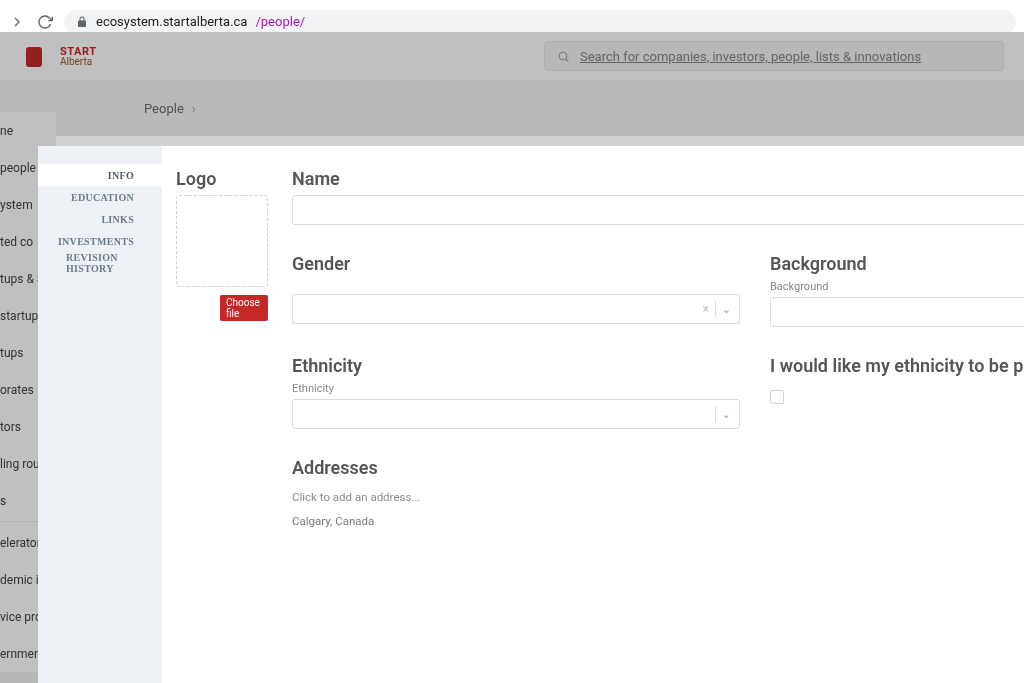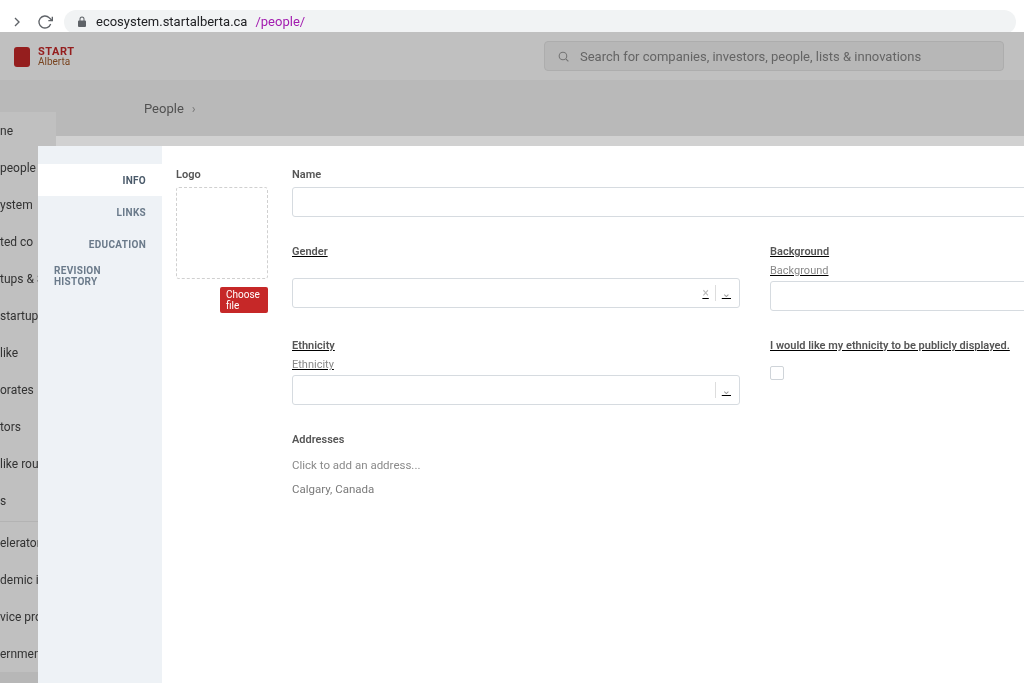--- a/index.html
+++ b/index.html
@@ -12,67 +12,67 @@
 .lock { width: 12px; height: 12px; color: #5f6368; }
 .url-host { color: #202124; }
 .url-path { color: #a21caf; }
 
 
 .bg-dim { position: absolute; left: 0; top: 32px; right: 0; bottom: 0; background: rgba(0,0,0,0.18); }
 .bg-content { position: absolute; left: 0; top: 32px; right: 0; bottom: 0; filter: brightness(0.92); }
 
 
 .site-header { height: 48px; background: #fff; display: flex; align-items: center; padding: 0 14px; gap: 14px; }
-.logo { display: flex; align-items: flex-end; gap: 8px; }
+.logo { display: flex; align-items: flex-end; gap: 18px; margin-left: 12px; }
 .logo-mark { width: 16px; height: 20px; background: #c62828; border-radius: 3px; position: relative; }
 .logo-text { line-height: 1; }
 .logo-text .l1 { font-size: 11px; font-weight: 700; color: #c62828; letter-spacing: 0.5px; }
 .logo-text .l2 { font-size: 10px; color: #a05a2a; }
 .spacer { flex: 1; }
-.searchbox { width: 460px; height: 30px; background: #f3f3f3; border: 1px solid #e5e5e5; border-radius: 4px; display: flex; align-items: center; gap: 10px; padding: 0 12px; color: #868686; font-size: 13px; margin-right: 6px;}
+.searchbox { width: 460px; height: 30px; background: #f3f3f3; border: 1px solid #e5e5e5; border-radius: 4px; display: flex; align-items: center; gap: 10px; padding: 0 12px; color: #868686; font-size: 13px; margin-right: 6px; text-decoration: underline;}
 .searchbox svg { width: 13px; height: 13px; color: #9a9a9a; }
 
 
 .crumb-bar { height: 56px; display: flex; align-items: center; padding-left: 144px; background: #f6f6f6; }
 .crumb { font-size: 13px; color: #6c6c6c; display: flex; align-items: center; gap: 8px;}
 .crumb .chev { color: #a0a0a0; }
 
 
 .main-nav { position: absolute; left: 0; top: 80px; width: 56px; bottom: 0; background: #fff; overflow: hidden; }
 .main-nav .item { height: 37px; display: flex; align-items: center; font-size: 12px; color: #444; white-space: nowrap; padding-left: 0;}
 .main-nav .item.active { color: #c62828; background: #f4f4f4; }
 .main-nav .sep { height: 1px; background: #eee; margin: 2px 0; }
 
 
 .modal { position: absolute; left: 38px; top: 146px; right: 0; bottom: 0; background: #fff; display: flex; }
 .modal-sidebar { width: 124px; background: #eef2f6; padding: 18px 0; }
-.modal-sidebar .tab { height: 32px; display: flex; align-items: center; justify-content: flex-end; padding: 0 16px; font-size: 10px; font-weight: 700; color: #6a7a8a; letter-spacing: 0.3px; cursor: pointer;}
+.modal-sidebar .tab { height: 22px; display: flex; align-items: center; justify-content: flex-end; padding: 0 28px; font-size: 10px; font-weight: 700; color: #6a7a8a; letter-spacing: 0.3px; cursor: pointer; font-family: Liberation Serif, serif;}
 .modal-sidebar .tab.active { background: #fff; color: #4a5a6a; }
 
 .modal-body { flex: 1; padding: 22px 0 0 14px; overflow: hidden; }
 
 .form-row { display: flex; align-items: flex-start; gap: 24px; }
-.lbl { font-size: 11px; font-weight: 600; color: #555; margin-bottom: 6px; }
+.lbl { font-size: 18px; font-weight: 600; color: #555; margin-bottom: 6px; }
 .sublbl { font-size: 11px; color: #888; margin-bottom: 4px; }
 
 .logo-col { width: 96px; }
 .logo-drop { width: 92px; height: 92px; border: 1px dashed #d0d0d0; border-radius: 3px; margin-top: 6px;}
 .choose-file { display: inline-block; margin-top: 8px; background: #c62828; color: #fff; font-size: 10px; padding: 2px 6px; border-radius: 2px; margin-left: 44px; }
 
 .field-col { flex: 1; padding-right: 4px;}
 .input { width: 100%; height: 30px; border: 1px solid #d6dbe0; border-radius: 3px; background: #fff; }
 .select { width: 448px; height: 30px; border: 1px solid #d6dbe0; border-radius: 3px; background: #fff; display:flex; align-items:center; justify-content:flex-end; padding: 0 8px; gap: 6px; color:#aaa;}
 .select-wide { width: 262px; }
 .select .divider { width:1px; height:16px; background:#ddd; }
 .select .caret { font-size: 11px; color:#999; }
 .clear-x { font-size: 12px; color:#bbb; }
 
 .section { margin-top: 28px; }
 .cols { display:flex; gap: 30px; }
-.col { flex: 0 0 auto; text-decoration: underline; }
+.col { flex: 0 0 auto; }
 
 .checkbox { width: 14px; height: 14px; border: 1px solid #cfd4d9; border-radius: 2px; display:inline-block; margin-top: 8px;}
 .muted-link { font-size: 11.5px; color: #8a8a8a; margin-top: 12px; }
 .address-line { font-size: 11.5px; color: #7a7a7a; margin-top: 10px; }
 </style>
 </head>
 <body>
 
 <div class="browser-bar">
   <div class="nav-arrow">
@@ -121,40 +121,41 @@
       <span class="chev">›</span>
     </div>
   </div>
   <div class="main-nav" id="main-nav">
       <div class="item">ne</div>
       <div class="item">people</div>
       <div class="item">ystem</div>
       <div class="item">ted co</div>
       <div class="item">tups &amp; S</div>
       <div class="item">startup</div>
-      <div class="item">like</div>
+      <div class="item">tups</div>
       <div class="item">orates</div>
       <div class="item">tors</div>
-      <div class="item">like rou</div>
+      <div class="item">ling rou</div>
       <div class="item">s</div>
       <div class="sep"></div>
       <div class="item">elerators</div>
       <div class="item">demic in</div>
       <div class="item">vice pro</div>
       <div class="item">ernmen</div>
       <div class="item active">ple</div>
     </div>
 </div>
 <div class="bg-dim"></div>
 
 <div class="modal">
   <div class="modal-sidebar" id="modal-tabs">
       <div class="tab active">INFO</div>
+      <div class="tab">EDUCATION</div>
       <div class="tab">LINKS</div>
-      <div class="tab">EDUCATION</div>
+      <div class="tab">INVESTMENTS</div>
       <div class="tab">REVISION HISTORY</div>
     </div>
 
   <div class="modal-body">
 
     <div class="form-row">
       <div class="logo-col">
         <div class="lbl">Logo</div>
         <div class="logo-drop"></div>
         <span class="choose-file">Choose file</span>

